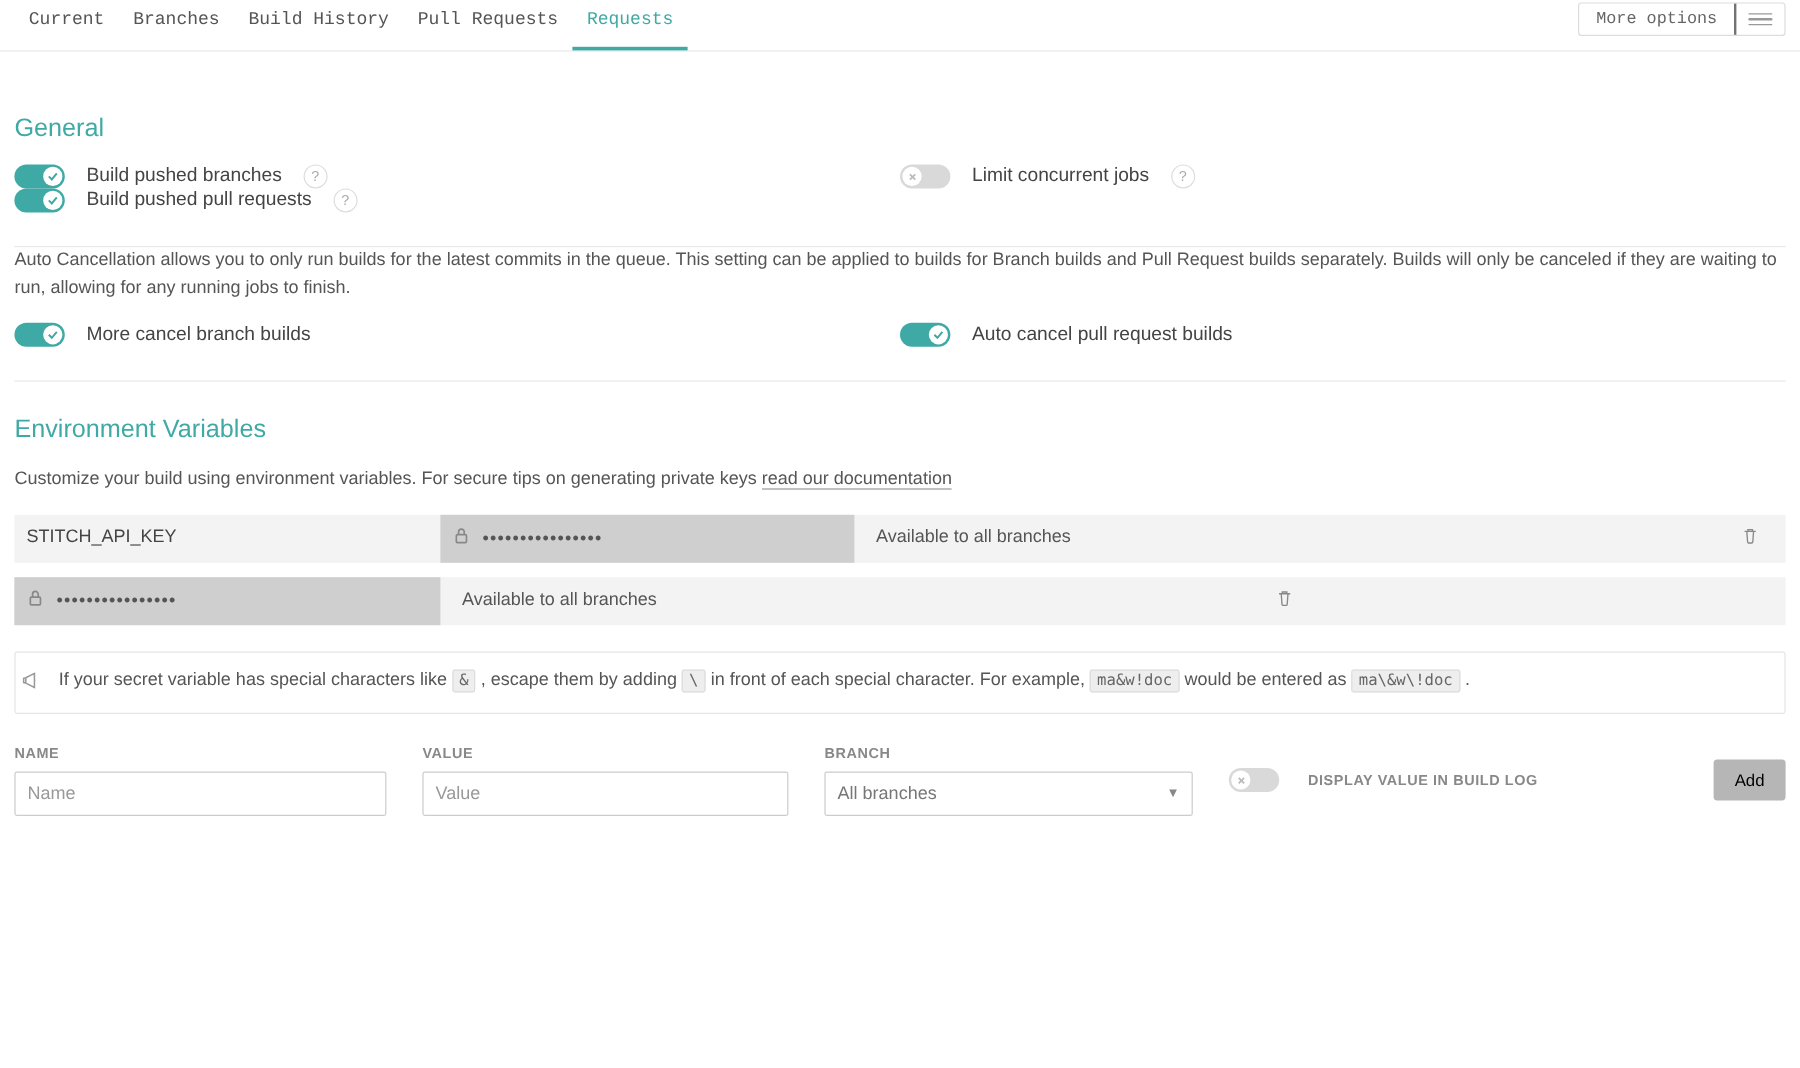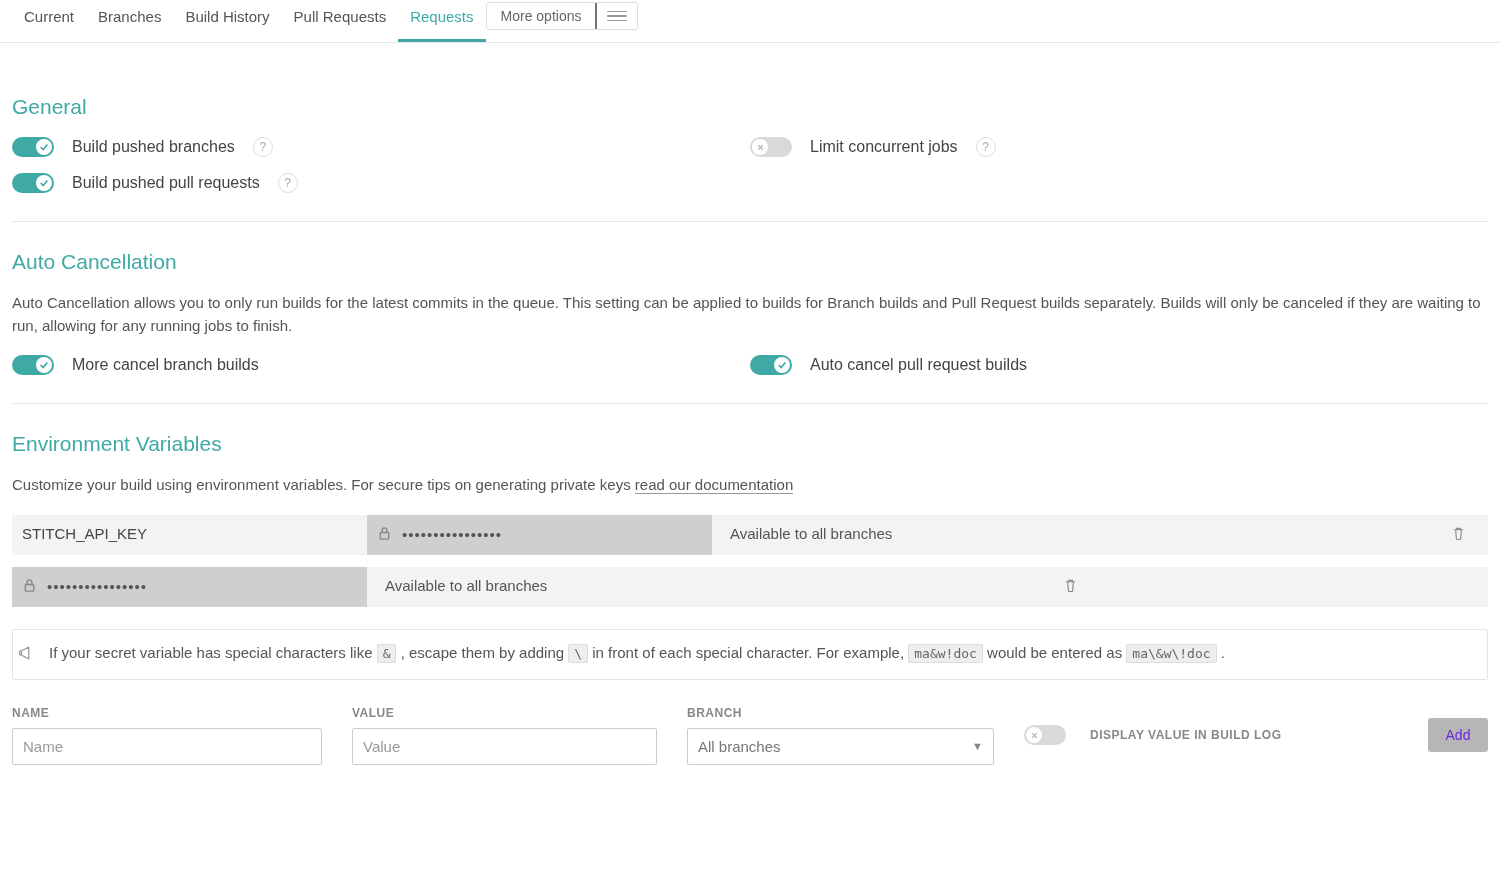--- a/index.html
+++ b/index.html
@@ -4,23 +4,25 @@
 <style>
 * { box-sizing: border-box; margin: 0; padding: 0; }
 body {
   font-family: -apple-system, BlinkMacSystemFont, "Segoe UI", Helvetica, Arial, sans-serif;
   color: #555;
   background: #fff;
   font-size: 15px;
 }
 .top-bar {
   display: flex;
+  justify-content: space-between;
   align-items: flex-start;
   border-bottom: 1px solid #e8e8e8;
   padding: 0 12px;
+  font-family: Liberation Mono, monospace;
 }
 .tabs { display: flex; }
 .tab {
   padding: 8px 12px 14px 12px;
   cursor: pointer;
   font-size: 15px;
   color: #555;
   border-bottom: 3px solid transparent;
 }
 .tab.active {
@@ -64,21 +66,20 @@
 }
 .section-divider {
   border: none;
   border-top: 1px solid #e8e8e8;
   margin: 28px 0 0 0;
 }
 
 .two-col {
   display: grid;
   grid-template-columns: 1fr 1fr;
-  row-gap: 16px;
 }
 .switch-row {
   display: flex;
   align-items: center;
   gap: 18px;
 }
 .switch {
   width: 42px;
   height: 20px;
   border-radius: 10px;
@@ -190,21 +191,21 @@
 .select-caret { color:#888; font-size:11px; }
 .display-log-label {
   font-size:12px;
   letter-spacing:0.5px;
   color:#888;
   font-weight:600;
   align-self:center;
 }
 .add-btn {
   background:#b6b6b6;
-  color:#6d28d9;
+  color:#000000;
   border:none;
   border-radius:3px;
   padding:9px 16px;
   font-size:14px;
   cursor:pointer;
   align-self:center;
 }
 .switch-small {
   width:42px; height:20px; border-radius:10px; position:relative; cursor:pointer; align-self:center;
 }
@@ -265,21 +266,20 @@
             </svg>
           </div>
       </div>
       <span class="switch-label">Build pushed pull requests</span>
       <span class="help-icon">?</span>
     </div>
   </div>
 
   <hr class="section-divider">
 
-  <h2 class="section-title">Auto Cancellation</h2>
   <p class="section-desc">Auto Cancellation allows you to only run builds for the latest commits in the queue. This setting can be applied to builds for Branch builds and Pull Request builds separately. Builds will only be canceled if they are waiting to run, allowing for any running jobs to finish.</p>
   <div class="two-col">
     <div class="switch-row">
       <div class="switch on">
         <div class="knob">
             <svg class="check-svg" viewBox="0 0 12 12">
               <polyline points="2,6 5,9 10,3"></polyline>
             </svg>
           </div>
       </div>

